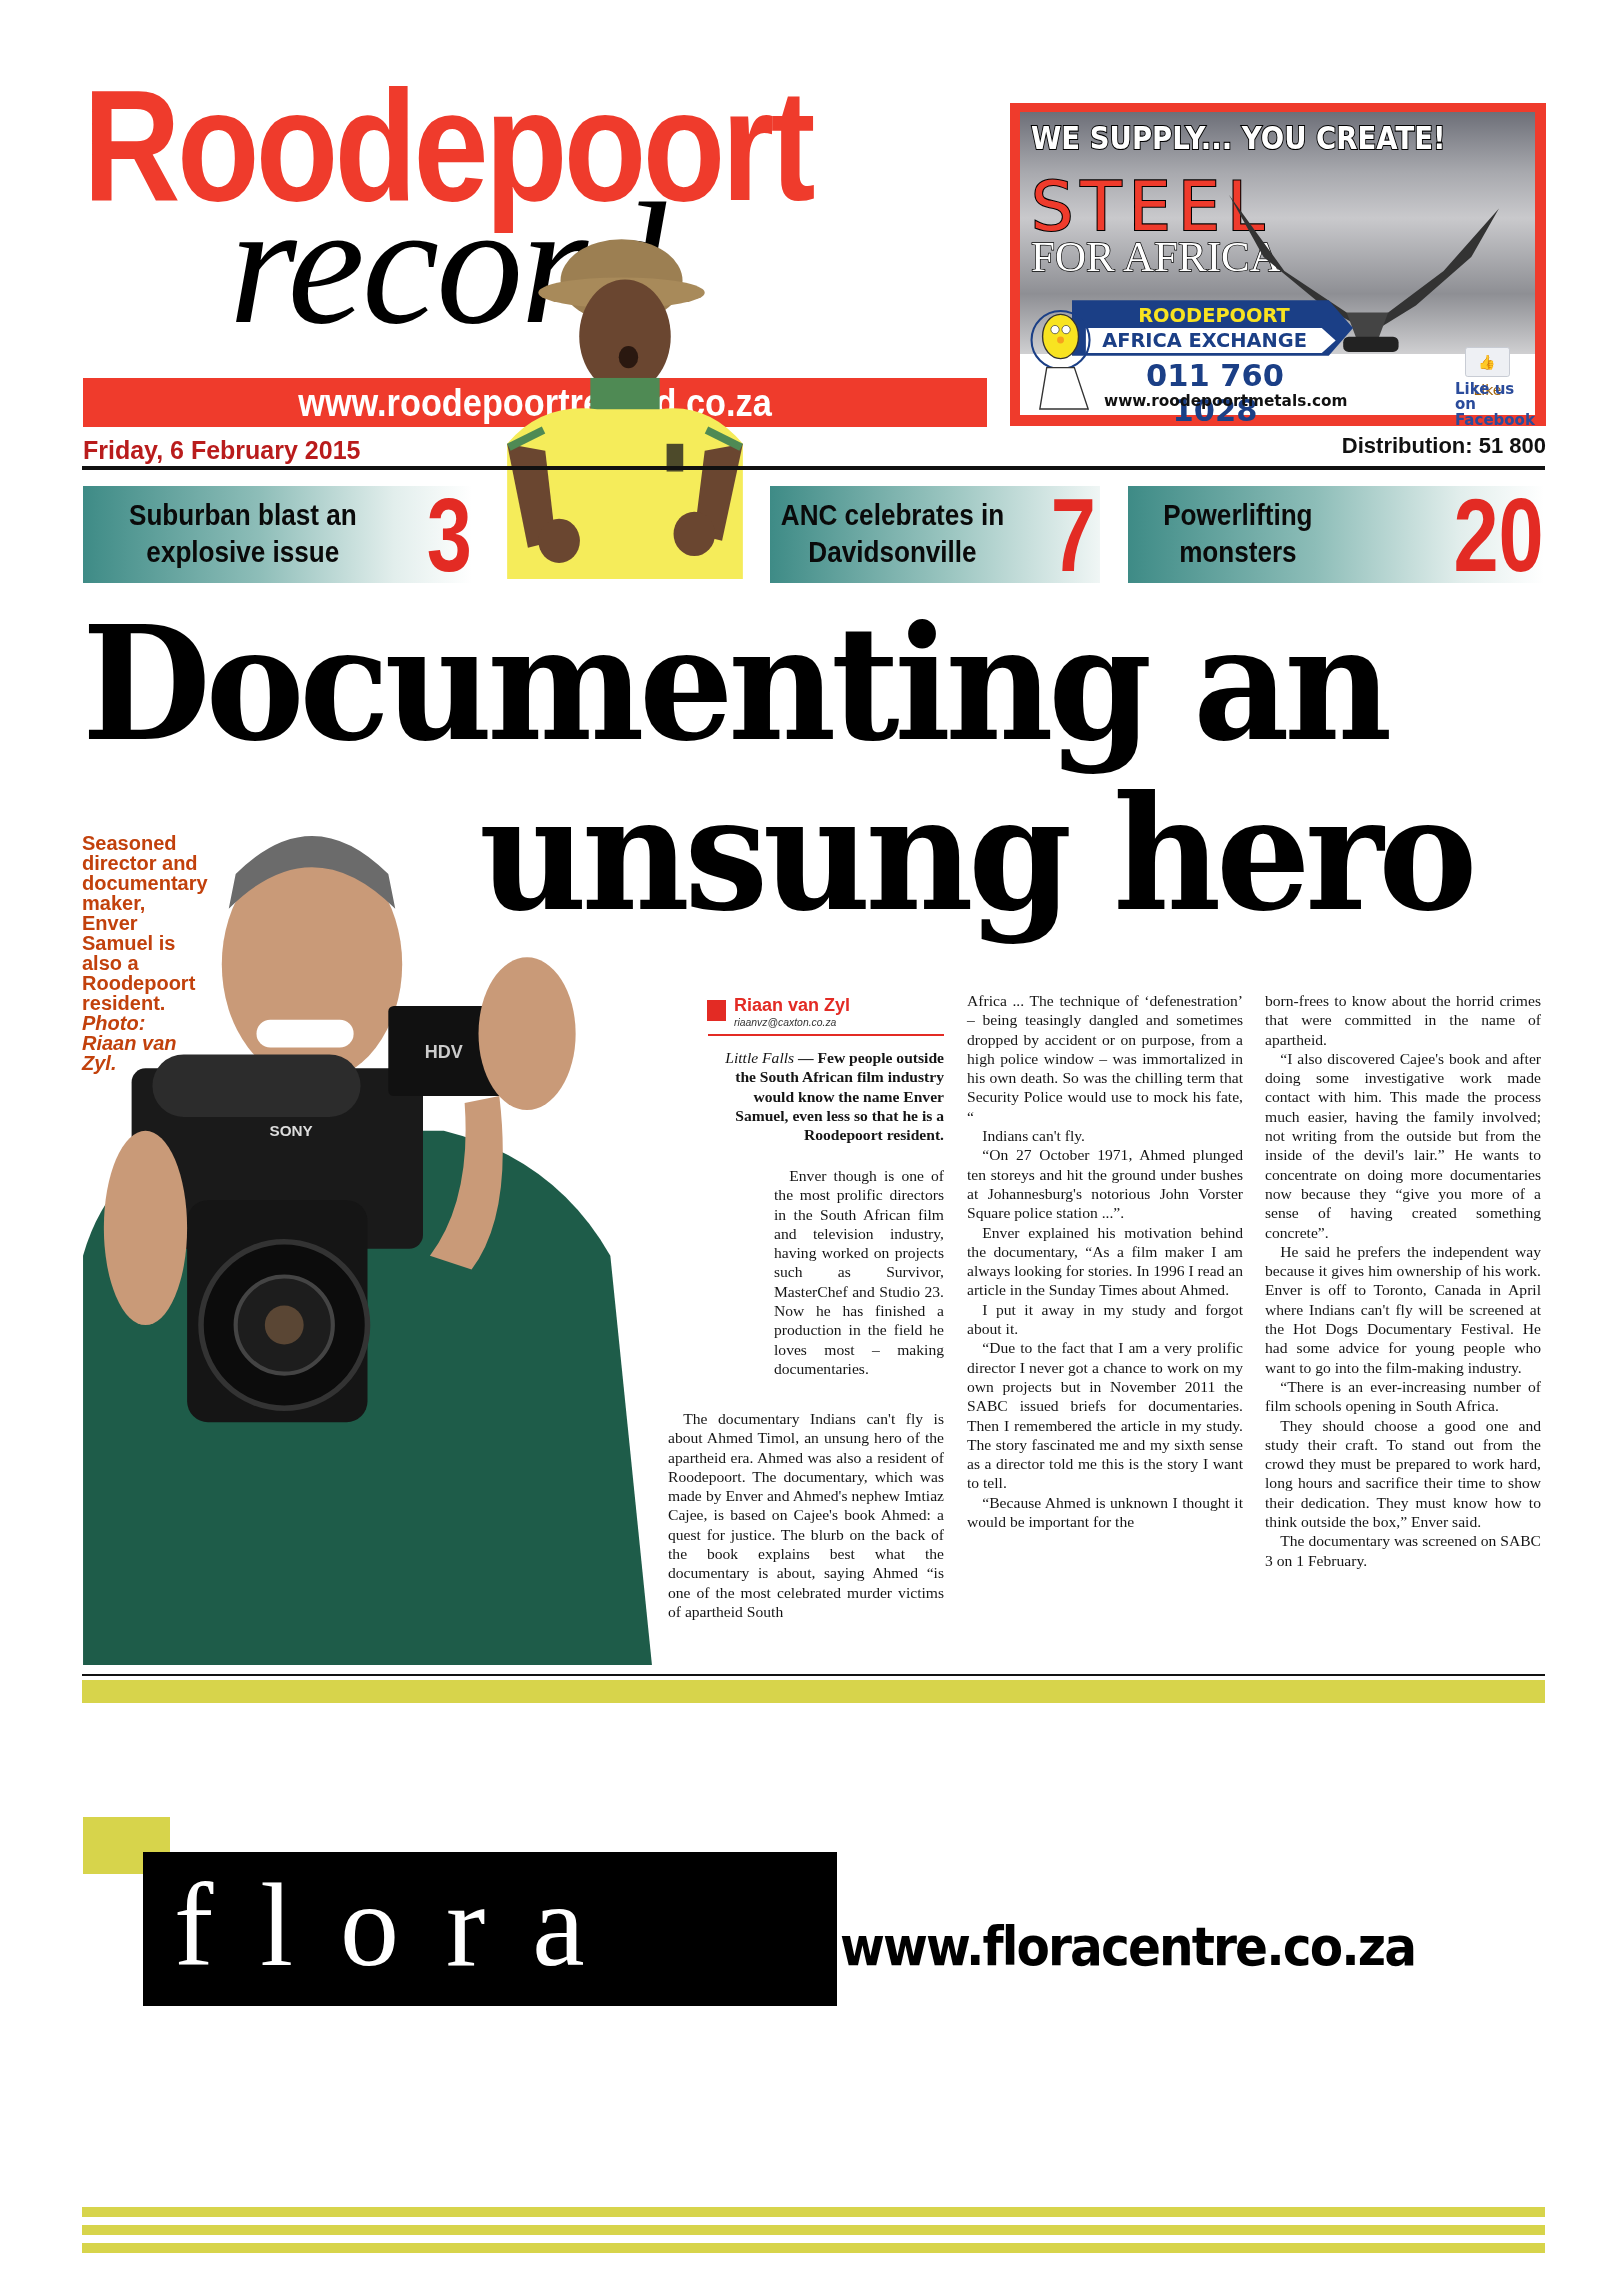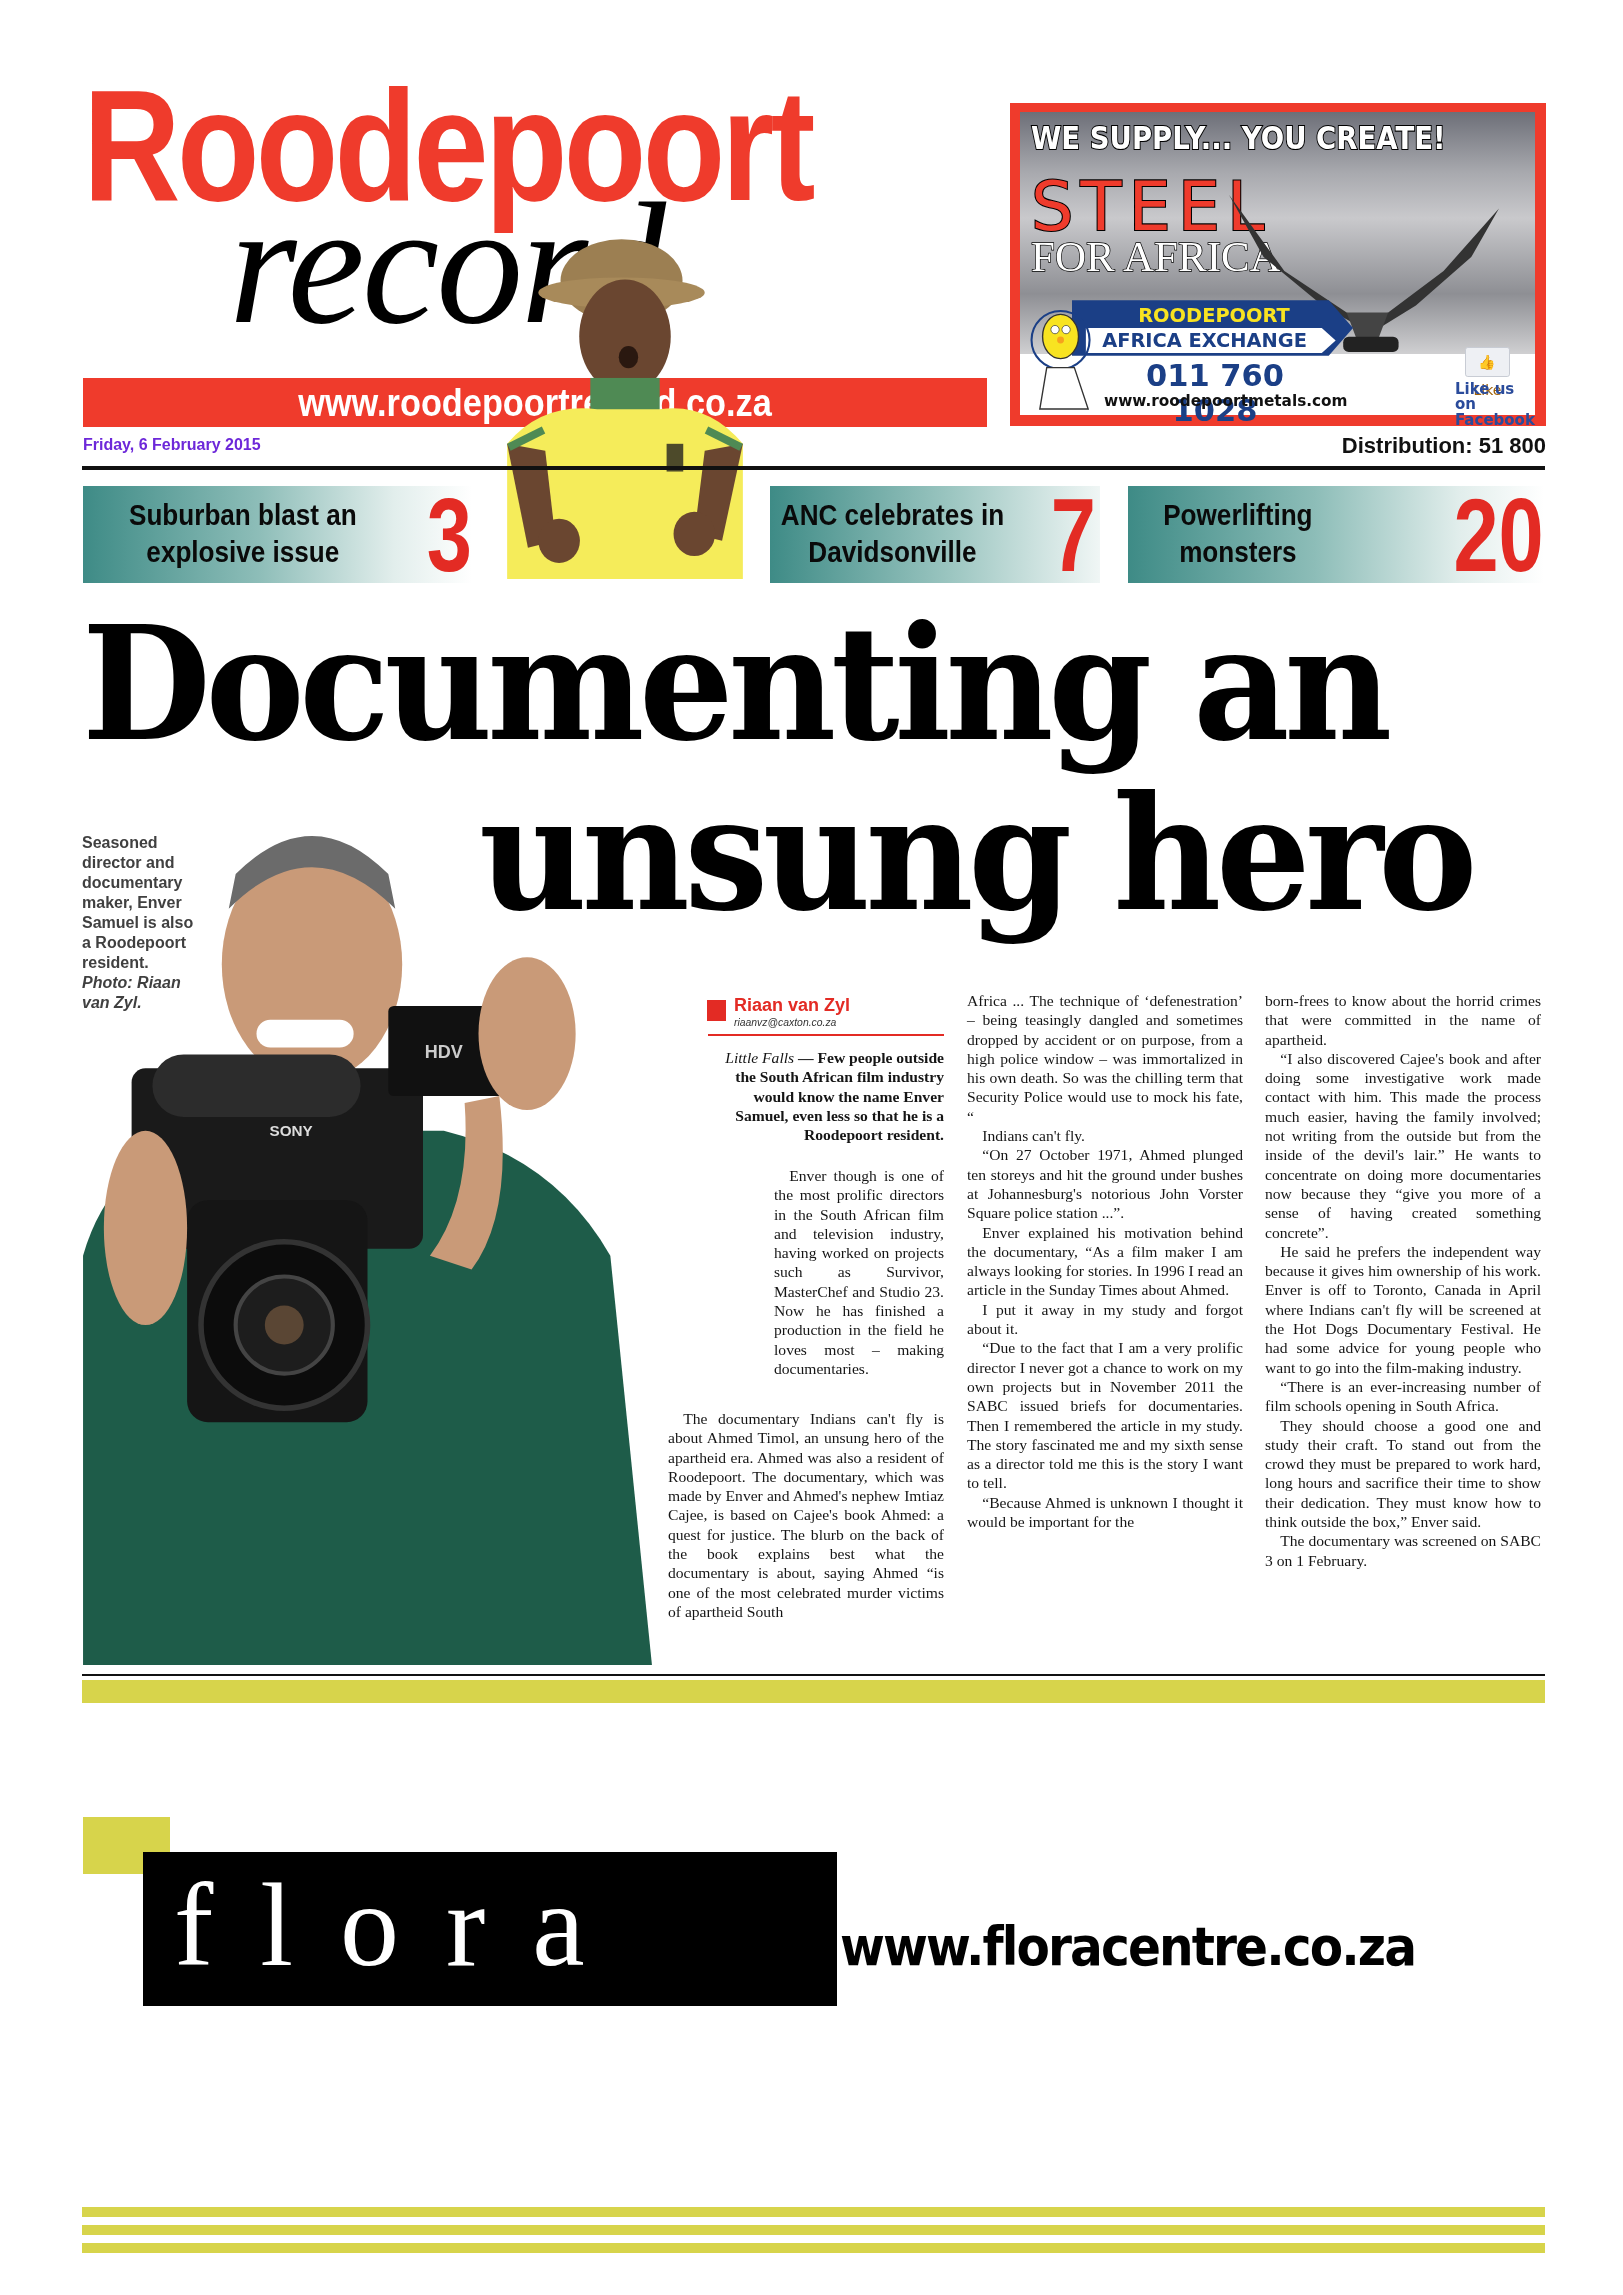--- a/index.html
+++ b/index.html
@@ -25,38 +25,38 @@
   .ad-arrow { left:1072px; top:300px; width:281px; height:56px; }
   .ad-rme1 { left:1124px; top:303px; width:180px; text-align:center; color:#f8e321; font-family:"DejaVu Sans", sans-serif; font-weight:bold; font-size:19.4px; line-height:25px; }
   .ad-rme2 { left:1090px; top:328px; width:229px; text-align:center; color:#1b3f86; font-family:"DejaVu Sans", sans-serif; font-weight:bold; font-size:19.4px; line-height:25px; }
   .ad-phone { left:1111px; top:358px; width:208px; text-align:center; color:#1b3f86; font-family:"DejaVu Sans", sans-serif; font-weight:bold; font-size:30.5px; line-height:35px; }
   .ad-web { left:1104px; top:392px; width:229px; text-align:center; color:#111; font-family:"DejaVu Sans", sans-serif; font-weight:bold; font-size:15.3px; line-height:18px; }
   .ad-mascot { left:1026px; top:298px; width:76px; height:115px; }
   .ad-like-btn { left:1465px; top:347px; width:43px; height:28px; background:#eef0f4; border:0.7px solid #c8ccd4; border-radius:2.8px; color:#a16207; font-family:"DejaVu Sans", sans-serif; font-size:14px; line-height:28px; text-align:center; }
   .ad-like-text { left:1455px; top:382px; width:69px; text-align:left; color:#2a4b9b; font-family:"DejaVu Sans", sans-serif; font-weight:bold; font-size:15px; line-height:15.3px; }
 
   
-  .dateline { left:83px; top:436px; font-family:"Liberation Sans", sans-serif; font-weight:bold; font-size:16px; color:#6d28d9; }
+  .dateline { left:83px; top:436px; font-family:"Liberation Sans", sans-serif; font-weight:bold; font-size:25px; color:#b91c1c; }
   .distribution { right:78px; top:433px; font-family:"Liberation Sans", sans-serif; font-weight:bold; font-size:22px; color:#111; }
   .rule-top { left:82px; top:466px; width:1463px; height:3.5px; background:#111; }
 
   
   .teaser { top:486px; height:97px; background:linear-gradient(90deg,#3e8b86 0%,#8dbdb8 45%,#e2eeec 80%,#ffffff 100%);text-align:center; }
   .teaser-text { font-family:"Liberation Sans", sans-serif; font-weight:bold; font-size:29px; line-height:37px; color:#0a0a0a; position:absolute; left:9.7px; top:11px; transform:scaleX(0.9); transform-origin:left top; }
   .teaser-num { position:absolute; top:-2.8px; font-family:"Liberation Sans", sans-serif; font-weight:bold; font-size:104px; line-height:104px; color:#e32b24; transform:scaleX(0.78); transform-origin:right top; }
 
   
   .headline1 { left:82px; top:600px; font-family:"DejaVu Serif", serif; font-weight:bold; font-size:158px; line-height:167px; color:#000; letter-spacing:-5.6px; white-space:nowrap; transform:scaleX(0.94); transform-origin:left top; }
   .headline2 { left:479px; top:770px; font-family:"DejaVu Serif", serif; font-weight:bold; font-size:158px; line-height:167px; color:#000; letter-spacing:-5.6px; white-space:nowrap; transform:scaleX(0.94); transform-origin:left top; }
 
   
   .photo { left:83px; top:770px; width:569px; height:895px; }
 
   
-  .caption { left:82px; top:833px; width:118px; font-family:"Liberation Sans", sans-serif; font-weight:bold; font-size:16px; line-height:20px; color:#404040; }
+  .caption { left:82px; top:833px; width:118px; font-family:"Liberation Sans", sans-serif; font-weight:bold; font-size:20px; line-height:20px; color:#c2410c; }
   .caption .credit { font-style:italic; }
 
   
   .by-square { left:707px; top:1000px; width:19.4px; height:21px; background:#e32b24; }
   .by-name { left:734px; top:995px; font-family:"Liberation Sans", sans-serif; font-weight:bold; font-size:18px; color:#e32b24; }
   .by-mail { left:734px; top:1017px; font-family:"Liberation Sans", sans-serif; font-style:italic; font-size:10.4px; color:#333; }
   .by-rule { left:708px; top:1034px; width:236px; height:2.1px; background:#e32b24; }
 
   
   .col { font-family:"Liberation Serif", serif; font-size:15.6px; line-height:19.3px; text-align:justify; color:#151515; }

